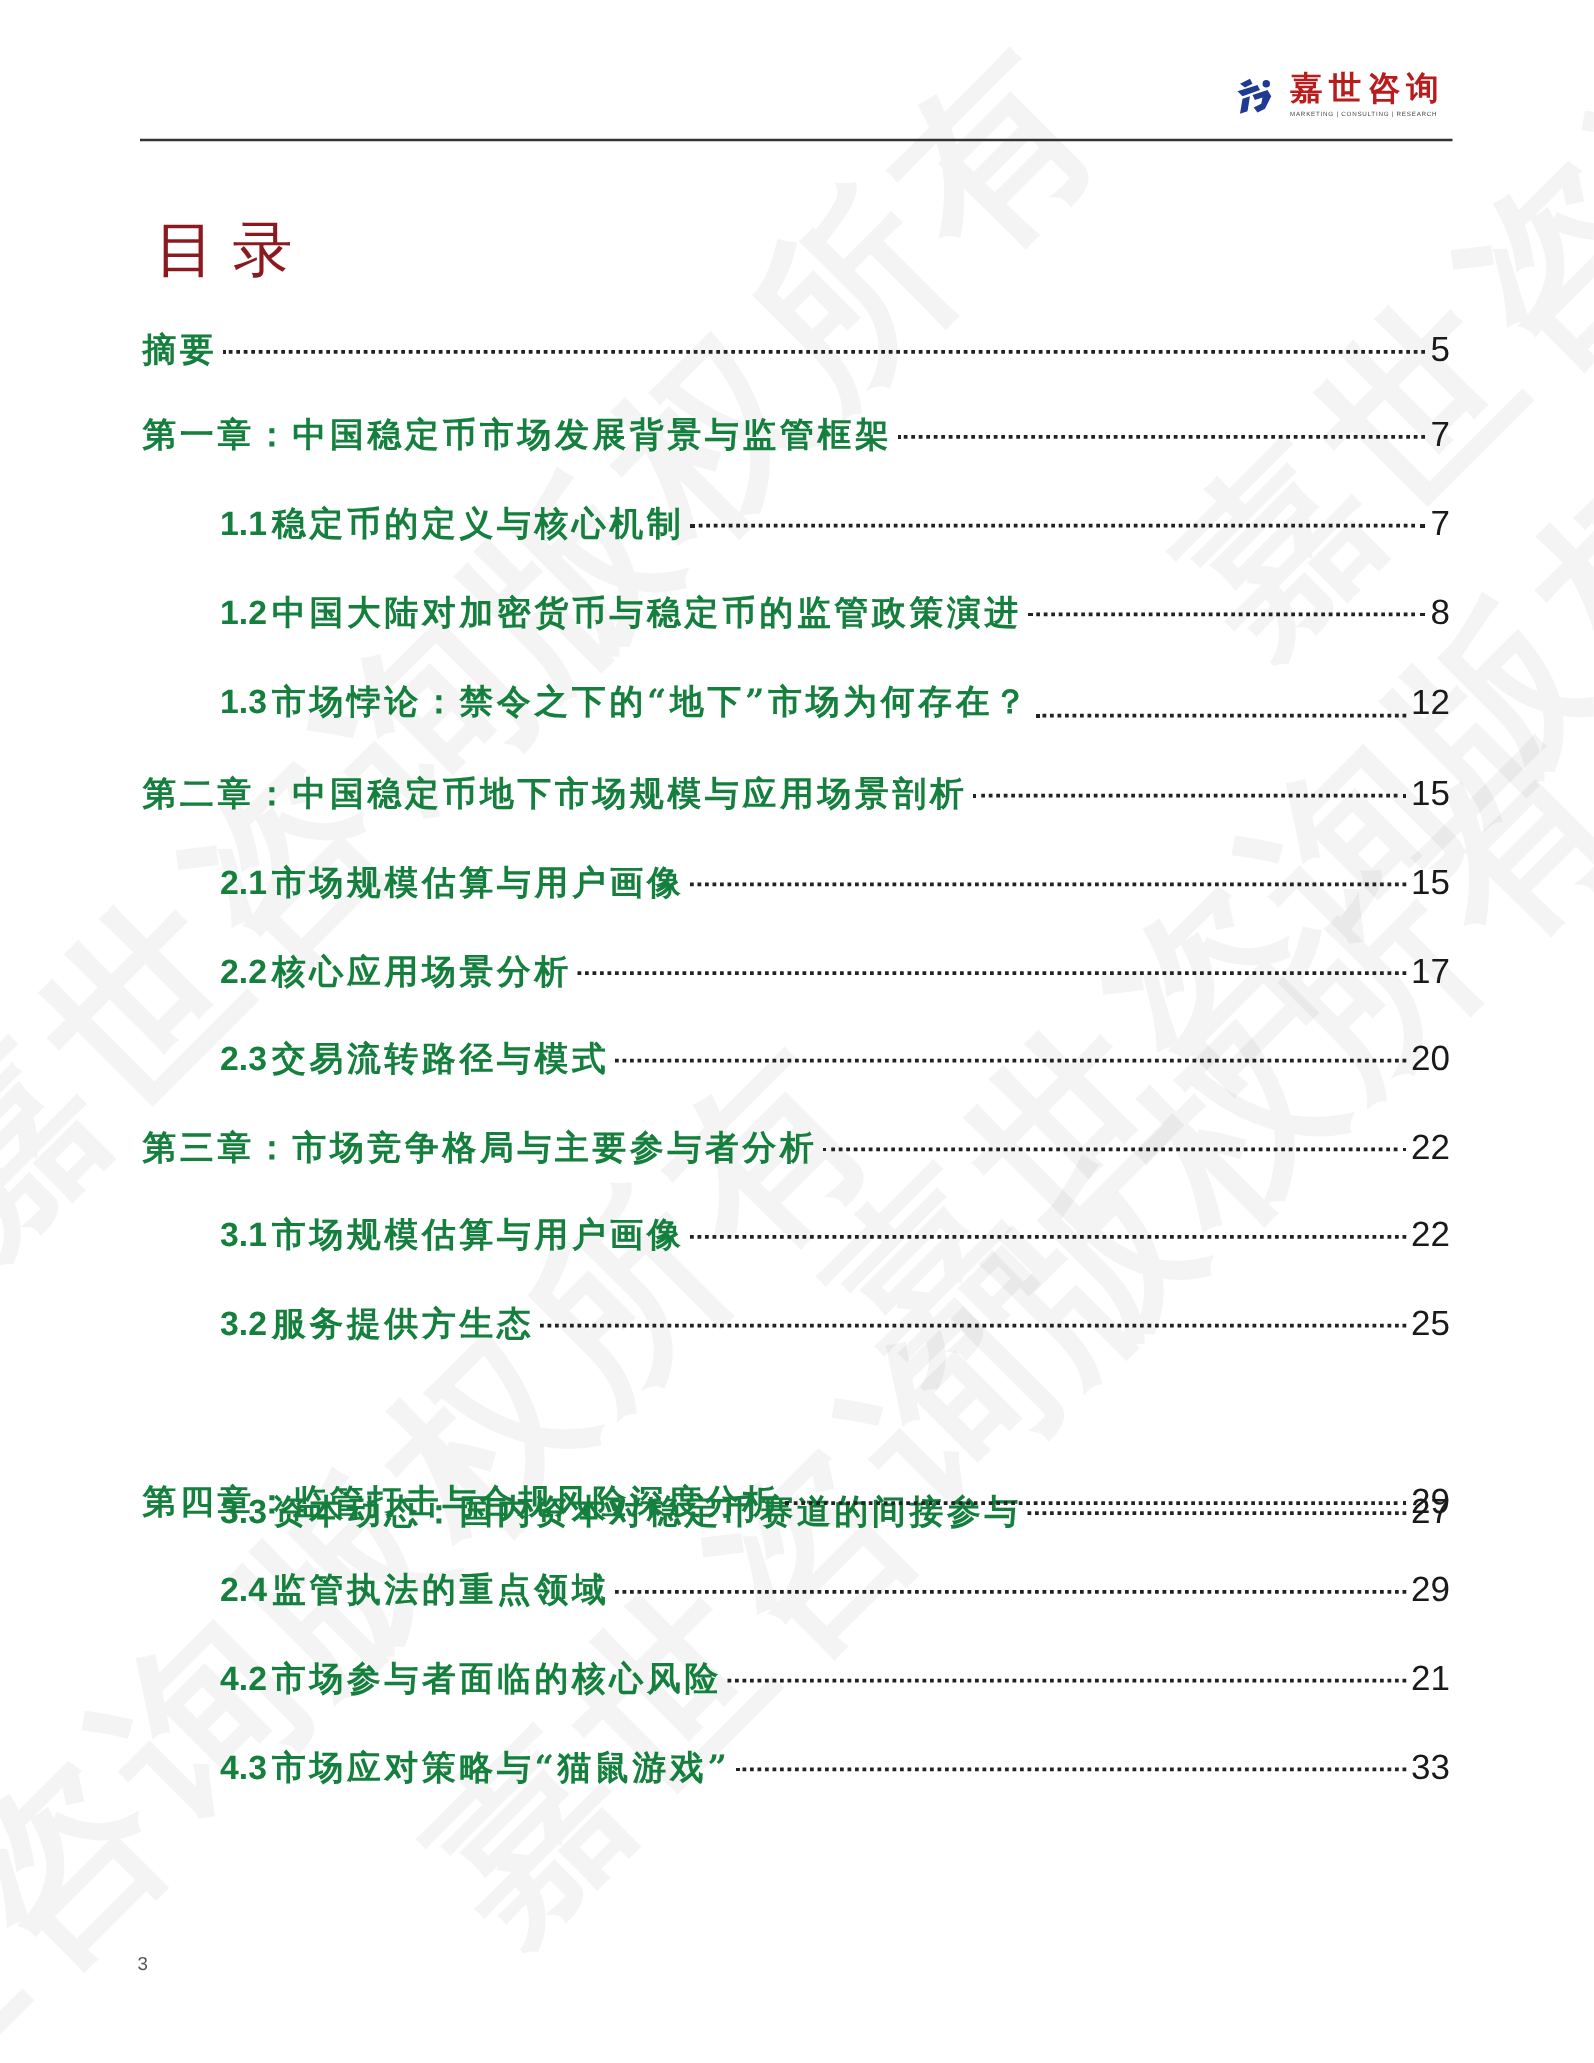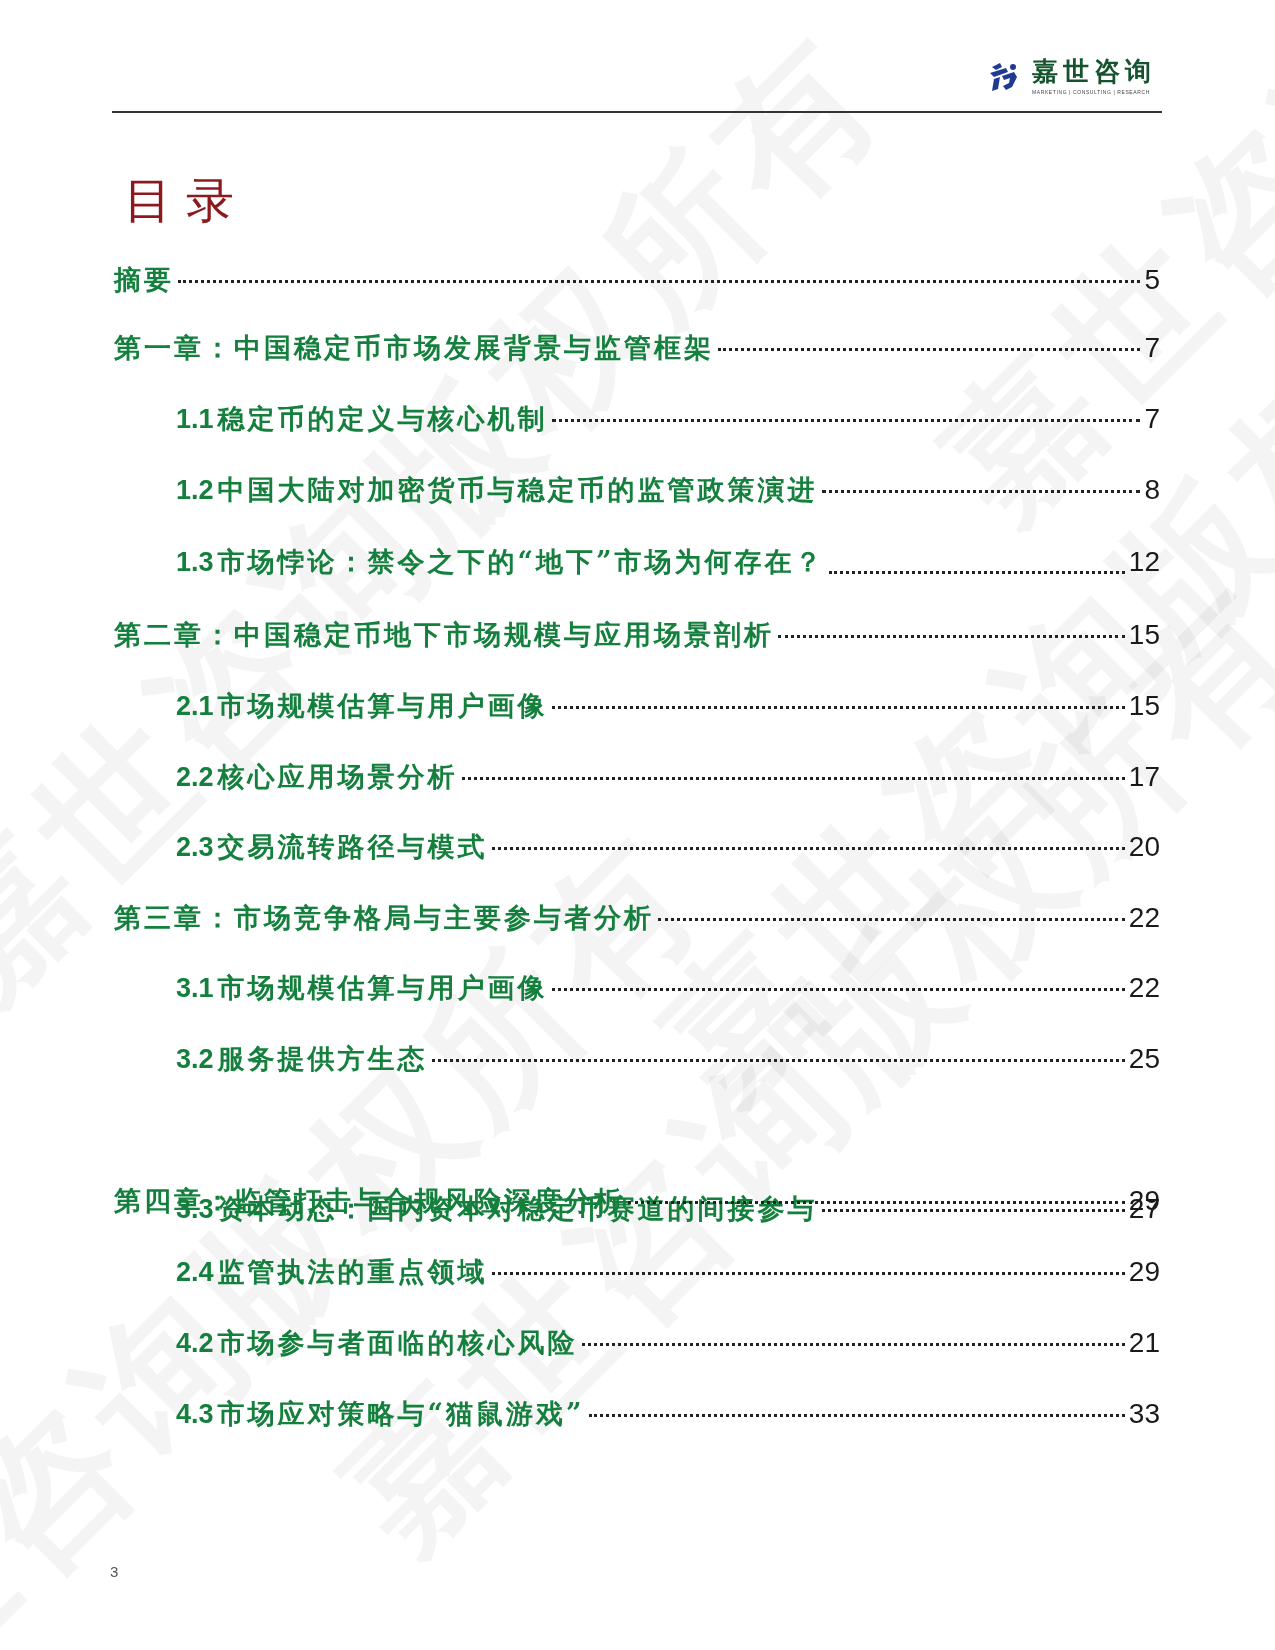--- a/index.html
+++ b/index.html
@@ -60,25 +60,25 @@
     .logo-mark {
       width: 36px;
       height: 36px;
     }
     .logo-text-wrap {
       display: flex;
       flex-direction: column;
       align-items: flex-start;
     }
     .logo-name {
-      font-family: Liberation Serif, serif;
+      font-family: Liberation Mono, monospace;
       font-weight: bold;
       font-size: 26px;
       letter-spacing: 5px;
-      color: #14532d;
+      color: #b91c1c;
       line-height: 28px;
     }
     .logo-tagline {
       font-family: "Liberation Sans", sans-serif;
       font-size: 5px;
       letter-spacing: 0.6px;
       color: #444;
       margin-top: 3px;
       white-space: nowrap;
     }

